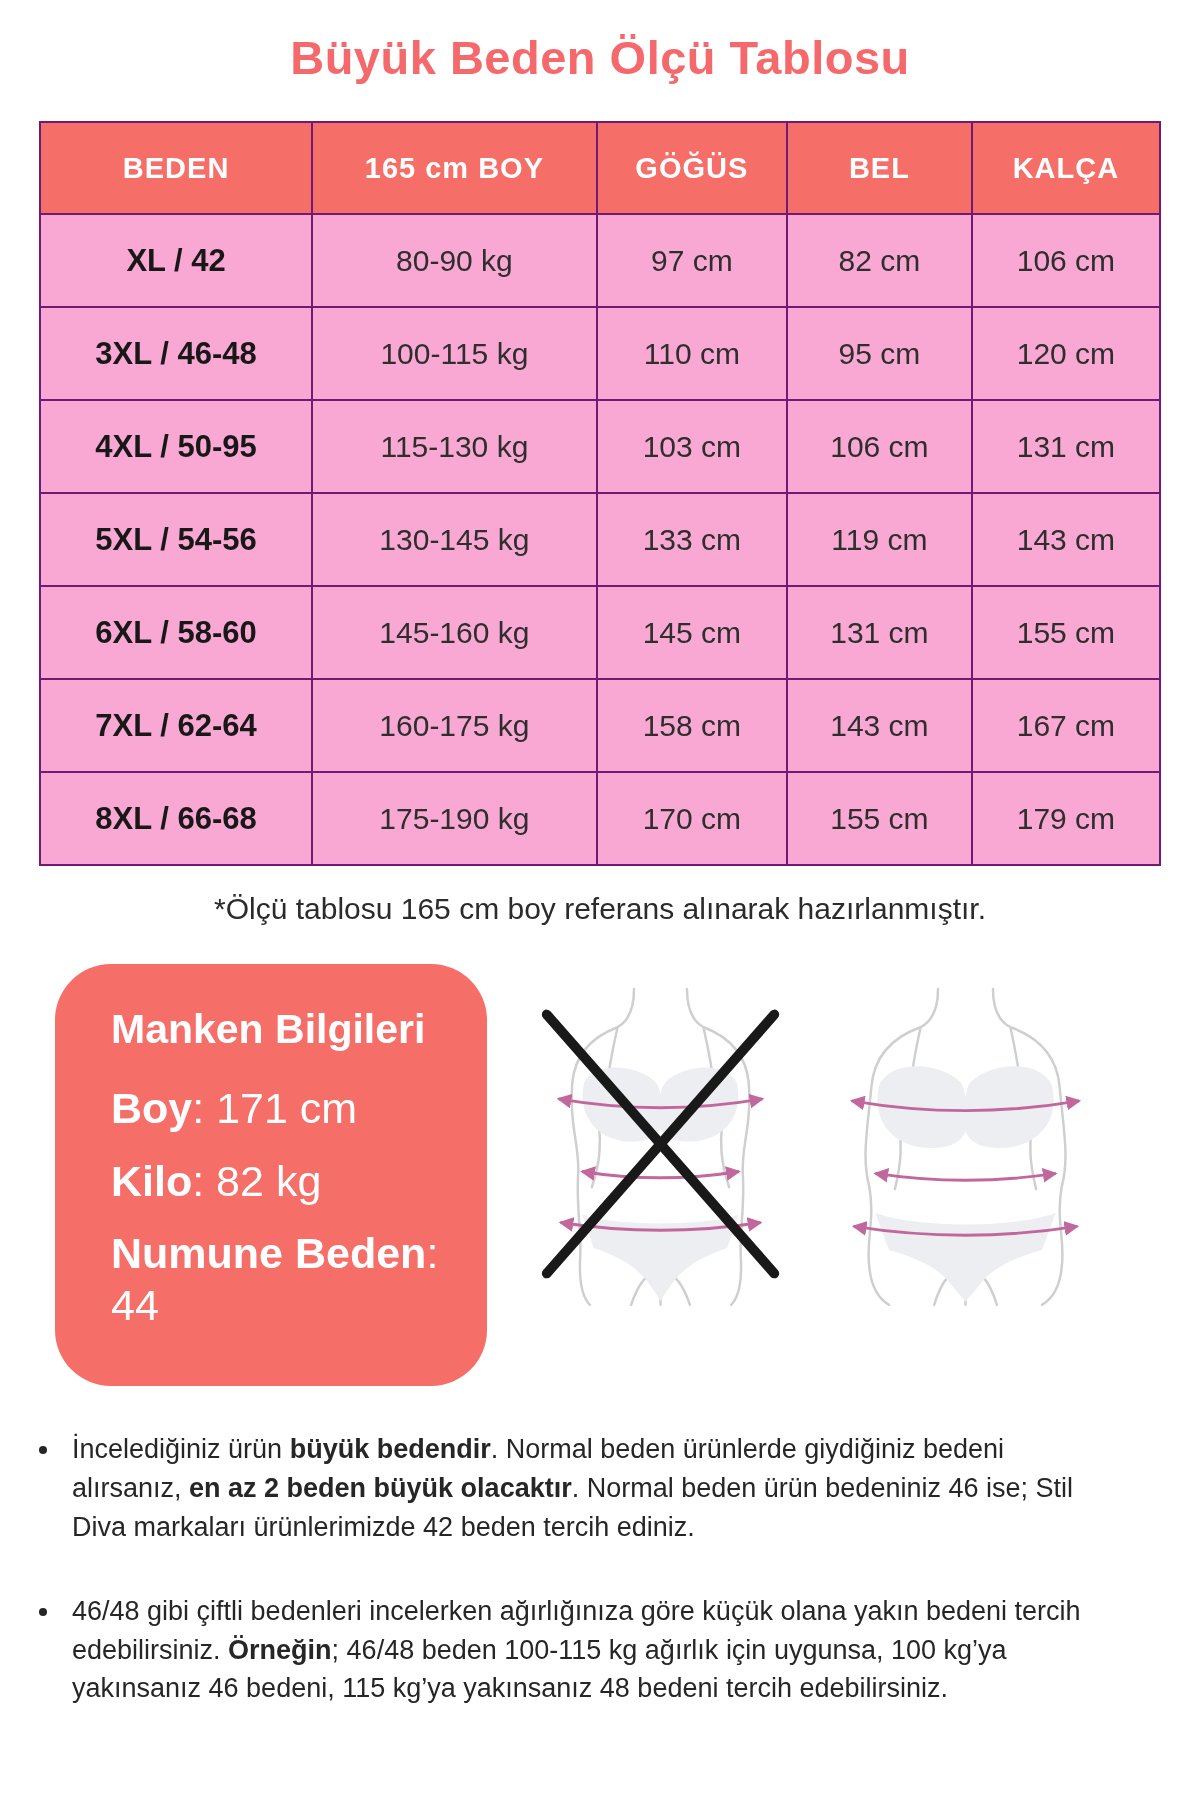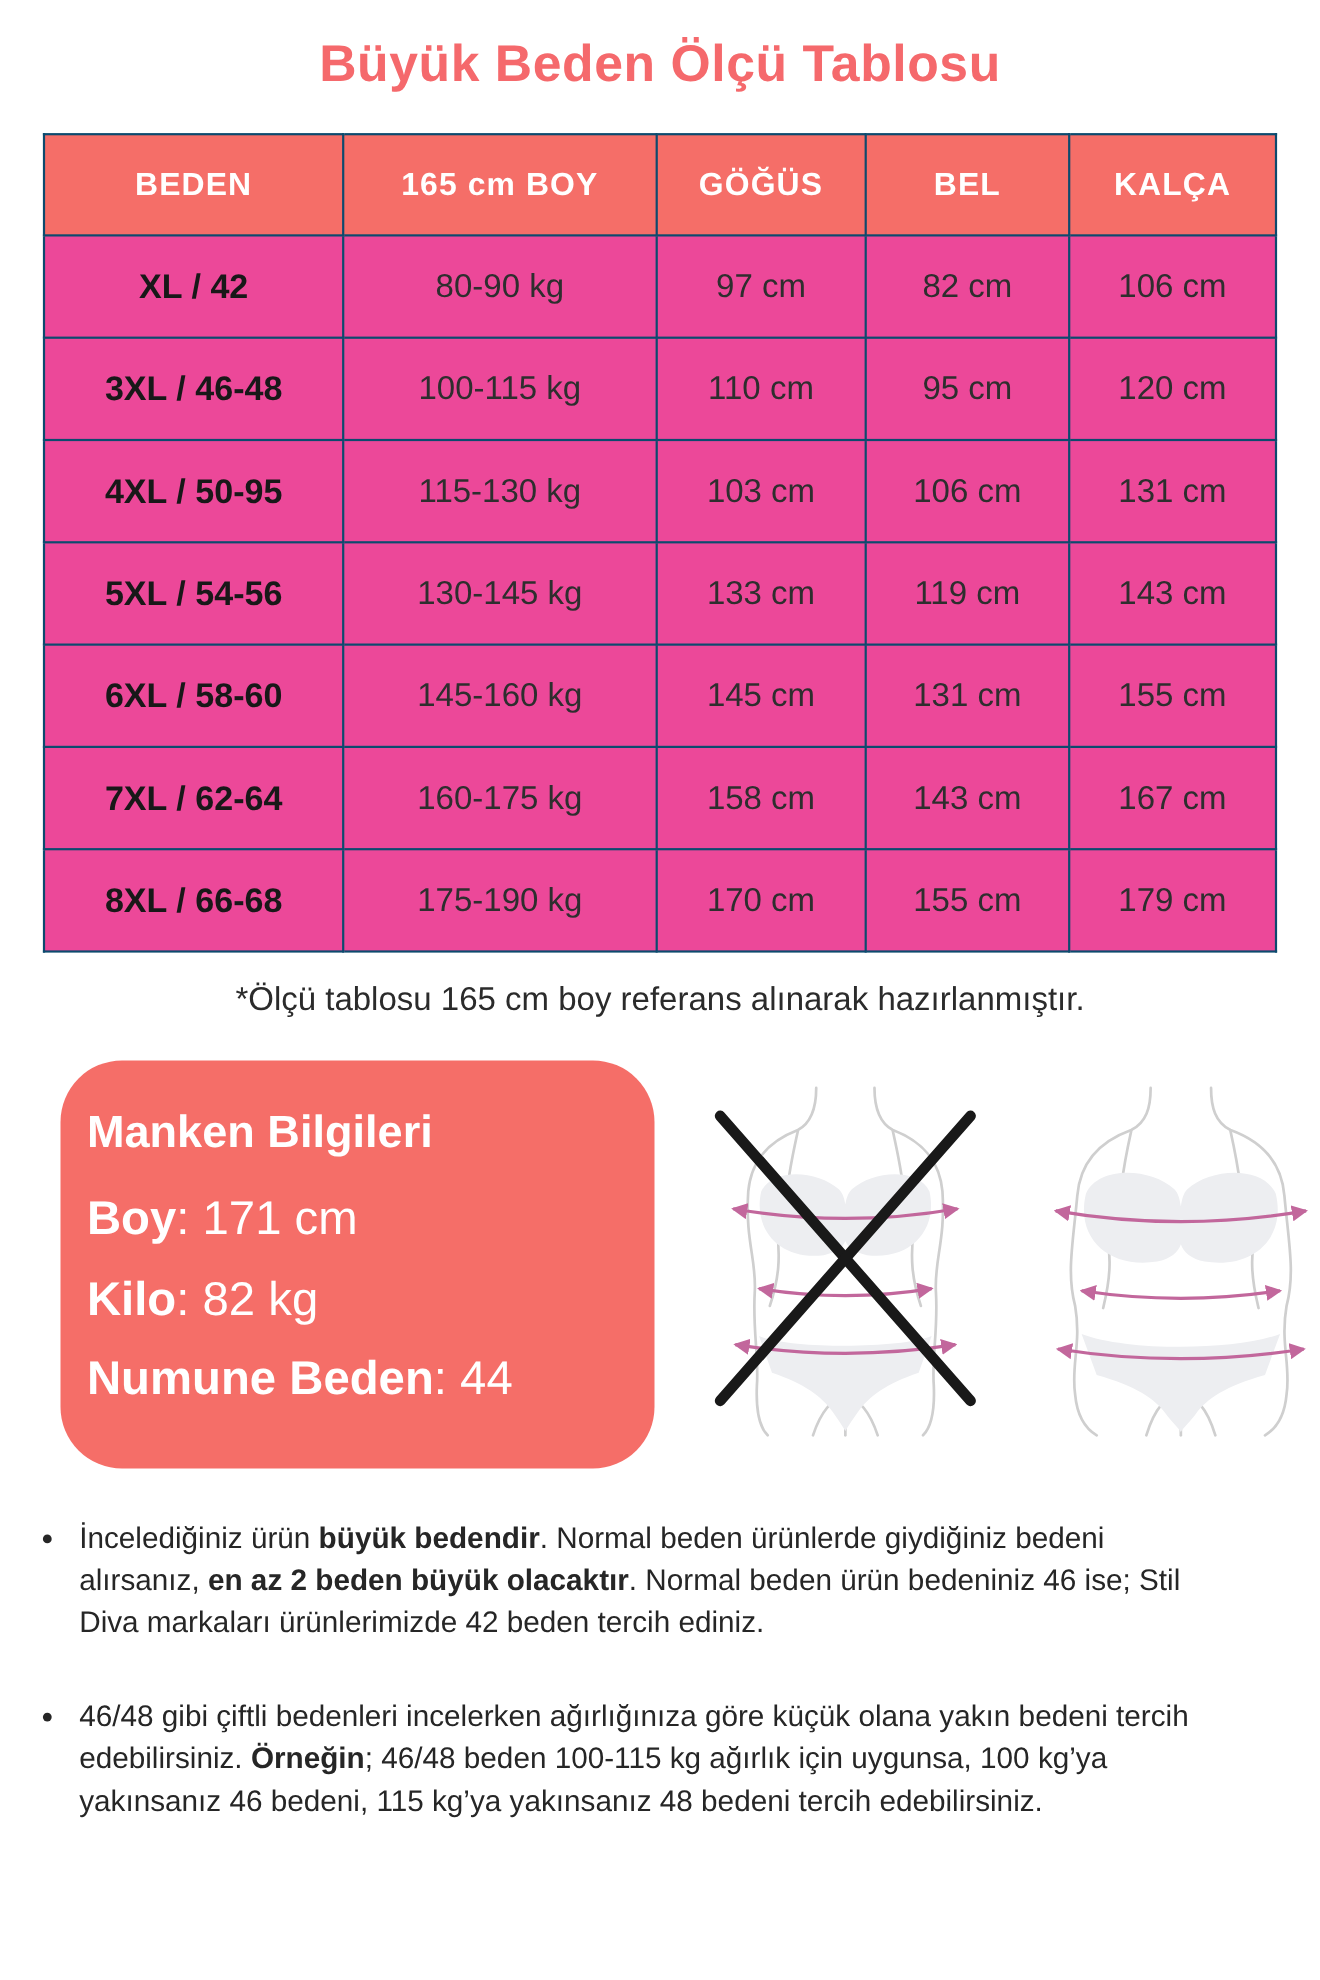--- a/index.html
+++ b/index.html
@@ -23,34 +23,34 @@
   }
 
   
   table.size-table {
     width: 1122px;
     margin: 36px auto 0 auto;
     border-collapse: collapse;
     table-layout: fixed;
   }
   table.size-table th, table.size-table td {
-    border: 2px solid #0c4a6e;
+    border: 2px solid #701a75;
     text-align: center;
     vertical-align: middle;
   }
   table.size-table th {
     background: #f56e68;
     color: #ffffff;
     font-size: 29px;
     font-weight: bold;
     letter-spacing: 1px;
     height: 92px;
   }
   table.size-table td {
-    background: #ec4899;
+    background: #f9a8d4;
     color: #2e2e2e;
     font-size: 30px;
     font-weight: normal;
     height: 93px;
   }
   table.size-table td.cell-size {
     font-weight: bold;
     font-size: 31px;
     color: #181818;
   }
@@ -68,25 +68,25 @@
     color: #2b2b2b;
   }
 
   
   .info-row {
     display: flex;
     align-items: flex-start;
     margin: 38px 0 0 55px;
   }
   .model-box {
-    width: 540px;
+    width: 432px;
     min-height: 312px;
     background: #f56e68;
     border-radius: 56px;
-    padding: 38px 40px 34px 24px;
+    padding: 38px 40px 34px 56px;
     color: #ffffff;
     flex-shrink: 0;
   }
   .model-box .model-title {
     font-size: 41px;
     font-weight: bold;
     margin: 4px 0 30px 0;
   }
   .model-line {
     font-size: 43px;

